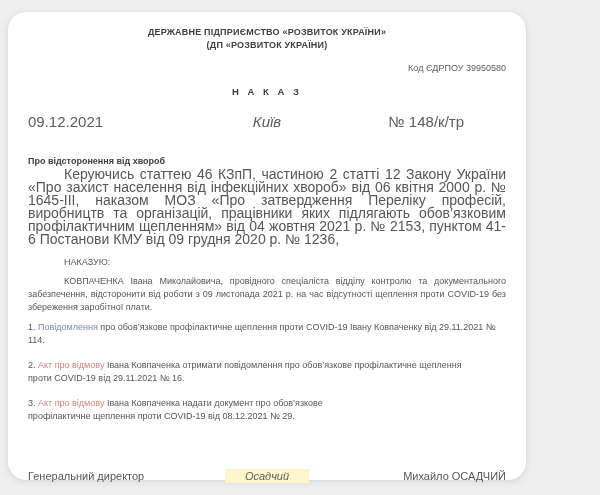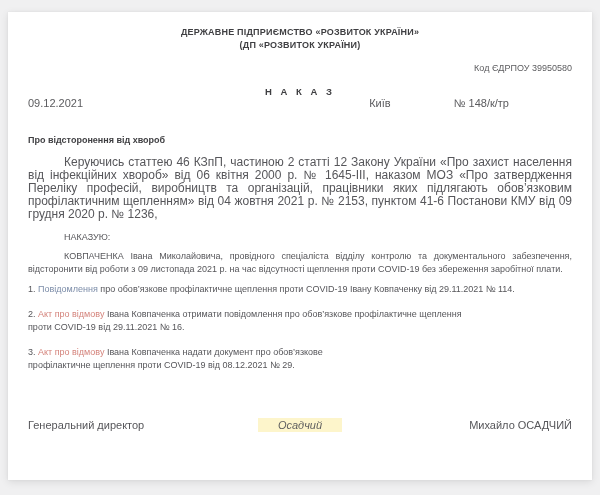--- a/index.html
+++ b/index.html
@@ -6,23 +6,23 @@
   body{
     width:600px;height:495px;
     background:#f0f0f1;
     font-family:"Liberation Sans","DejaVu Sans",sans-serif;
     color:#555;
     overflow:hidden;
     position:relative;
   }
   .card{
     position:absolute;left:8px;top:12px;
-    width:584px;height:468px;
+    width:518px;height:468px;
     background:#ffffff;
-    border-radius:0;
+    border-radius:18px;
     box-shadow:0 2px 8px rgba(0,0,0,0.10), 0 0 2px rgba(0,0,0,0.06);
     box-sizing:border-box;
     padding:14px 20px 0 20px;
   }
   .org{
     text-align:center;
     font-weight:bold;
     font-size:9px;
     line-height:13px;
     color:#3f3f42;
@@ -37,37 +37,36 @@
   .doc-type{
     text-align:center;
     font-weight:bold;
     font-size:9.5px;
     letter-spacing:3px;
     color:#3f3f42;
     margin-top:13px;
   }
   .date-row{
     display:flex;
-    font-size:11px;
+    font-size:15px;
     color:#5b5b5e;
-    margin-top:0;
+    margin-top:16px;
   }
   .date-row .cell{flex:1;}
-  .date-row .c{text-align:right;}
+  .date-row .c{text-align:center;font-style:italic;}
   .date-row .r{text-align:center;}
   .subject{
     margin-top:25px;
     font-weight:bold;
     font-size:9px;
     line-height:13px;
     color:#3f3f42;
   }
   .preamble{
-    margin-top:9px;
-    font-size:12px;
+    font-size:14px;
     line-height:13px;
     text-align:justify;
     text-indent:36px;
     color:#56565a;
   }
   .order-word{
     margin-top:11px;
     font-size:9px;
     color:#56565a;
     padding-left:36px;

